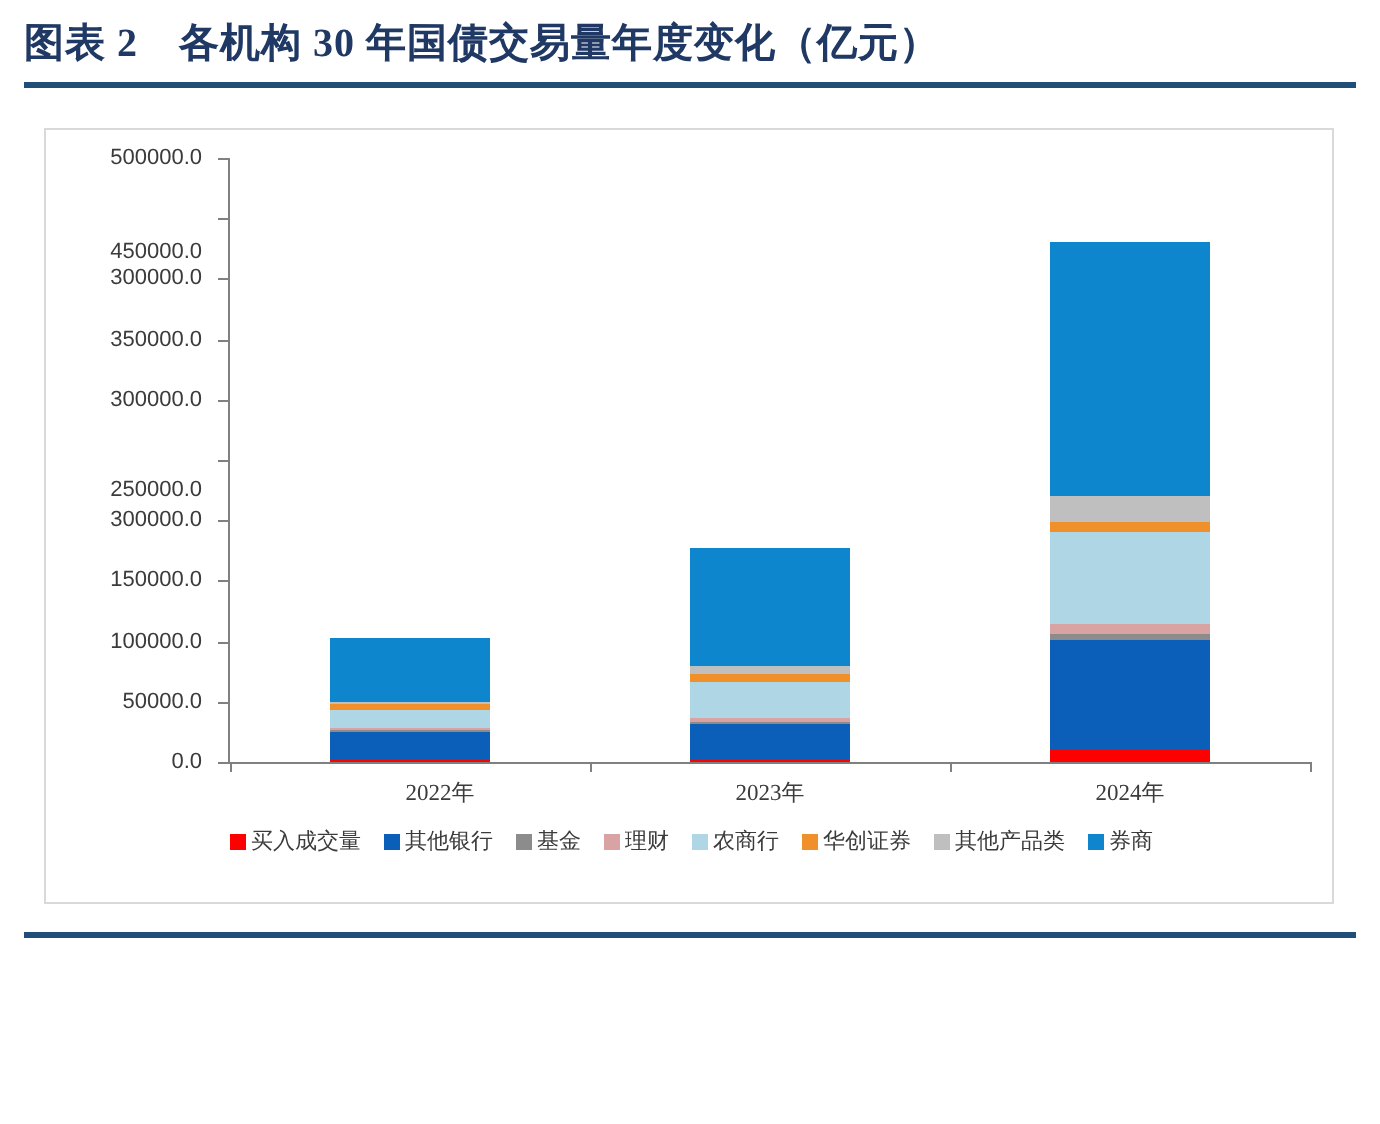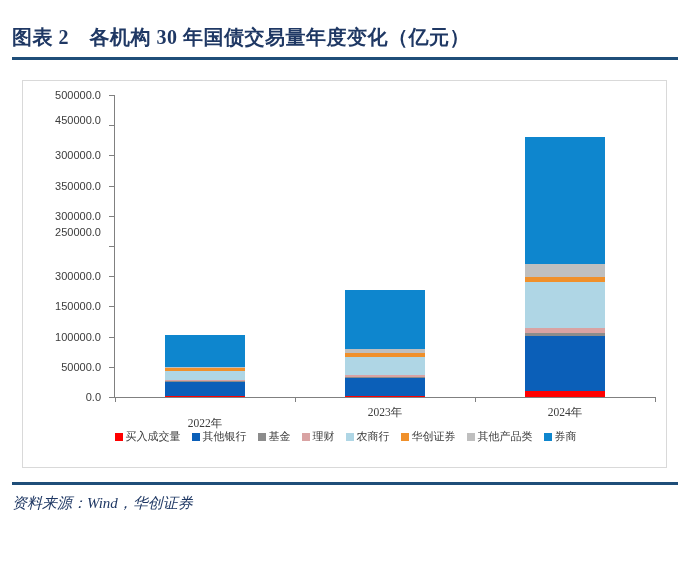--- a/index.html
+++ b/index.html
@@ -5,21 +5,21 @@
   html,body{margin:0;padding:0;}
   body{
     width:690px;height:562px;
     background:#ffffff;
     font-family:"Liberation Serif","DejaVu Serif",serif;
     overflow:hidden;
   }
   .page{position:relative;width:690px;height:562px;}
 
   
-  .title-block{padding:8px 12px 0 12px;margin-top:16px;}
+  .title-block{padding:8px 12px 0 12px;}
   .title{
     font-family:"Liberation Serif","DejaVu Serif",serif;
     font-weight:bold;
     font-size:20px;
     color:#1F3864;
     letter-spacing:0.5px;
     white-space:nowrap;
   }
   .title-rule{
     margin-top:6px;
@@ -172,25 +172,25 @@
 
   <div class="chart-frame">
     <div class="plot">
 
       <div class="ylabels" id="ylabels">
           <div class="ytick" style="top: 316px;">0.0</div>
           <div class="ytick" style="top: 285.8px;">50000.0</div>
           <div class="ytick" style="top: 255.6px;">100000.0</div>
           <div class="ytick" style="top: 225.4px;">150000.0</div>
           <div class="ytick" style="top: 195.2px;">300000.0</div>
-          <div class="ytick" style="top: 151px;">250000.0</div>
+          <div class="ytick" style="top: 180px;">250000.0</div>
           <div class="ytick" style="top: 134.8px;">300000.0</div>
           <div class="ytick" style="top: 104.6px;">350000.0</div>
           <div class="ytick" style="top: 74.4px;">300000.0</div>
-          <div class="ytick" style="top: 39px; margin-left: 28px;">450000.0</div>
+          <div class="ytick" style="top: 61px; margin-left: 28px;">450000.0</div>
           <div class="ytick" style="top: 14px;">500000.0</div>
         </div>
       <div id="ytickmarks">
           <div class="ytickmark" style="top: 316px;"></div>
           <div class="ytickmark" style="top: 285.8px;"></div>
           <div class="ytickmark" style="top: 255.6px;"></div>
           <div class="ytickmark" style="top: 225.4px;"></div>
           <div class="ytickmark" style="top: 195.2px;"></div>
           <div class="ytickmark" style="top: 165px;"></div>
           <div class="ytickmark" style="top: 134.8px;"></div>
@@ -236,21 +236,21 @@
           </div>
         </div>
 
       <div id="xticks">
           <div class="xtickmark" style="left: 92px;"></div>
           <div class="xtickmark" style="left: 272px;"></div>
           <div class="xtickmark" style="left: 452px;"></div>
           <div class="xtickmark" style="left: 632px;"></div>
         </div>
       <div id="xlabels">
-          <div class="xlabel" style="left: 122px; margin-top: 11px;">2022年</div>
+          <div class="xlabel" style="left: 137px;">2022年</div>
           <div class="xlabel" style="left: 302px;">2023年</div>
           <div class="xlabel" style="left: 482px;">2024年</div>
         </div>
 
       <div class="legend" id="legend">
           <div class="legend-item">
             <span class="swatch" style="background: rgb(255, 0, 0);"></span>
             <span class="legend-label">买入成交量</span>
           </div>
           <div class="legend-item">
@@ -279,15 +279,14 @@
           </div>
           <div class="legend-item">
             <span class="swatch" style="background: rgb(14, 134, 206);"></span>
             <span class="legend-label">券商</span>
           </div>
         </div>
     </div>
   </div>
 
   <div class="foot-rule"></div>
-  <div class="source">资料来源：Wind，华创证券</div>
 
 </div>
 
 </body></html>

